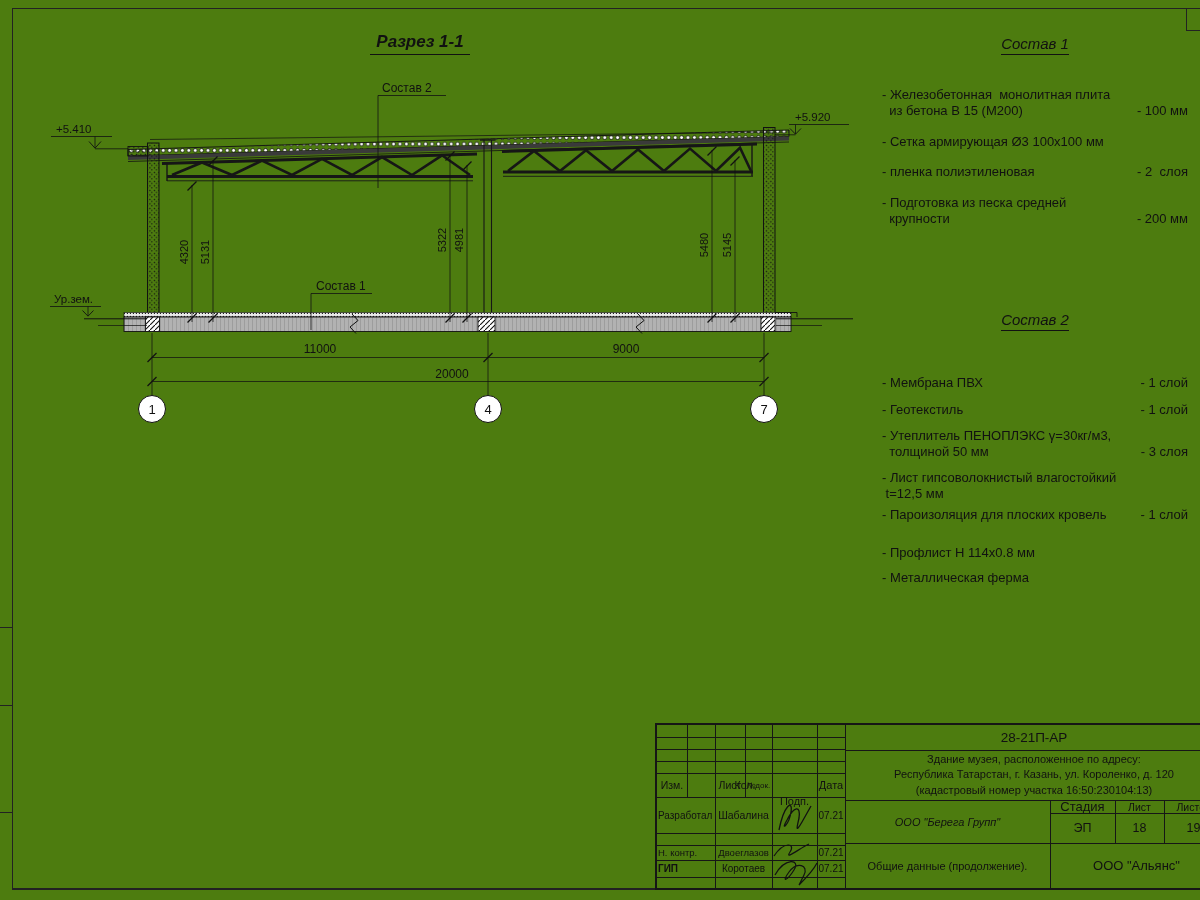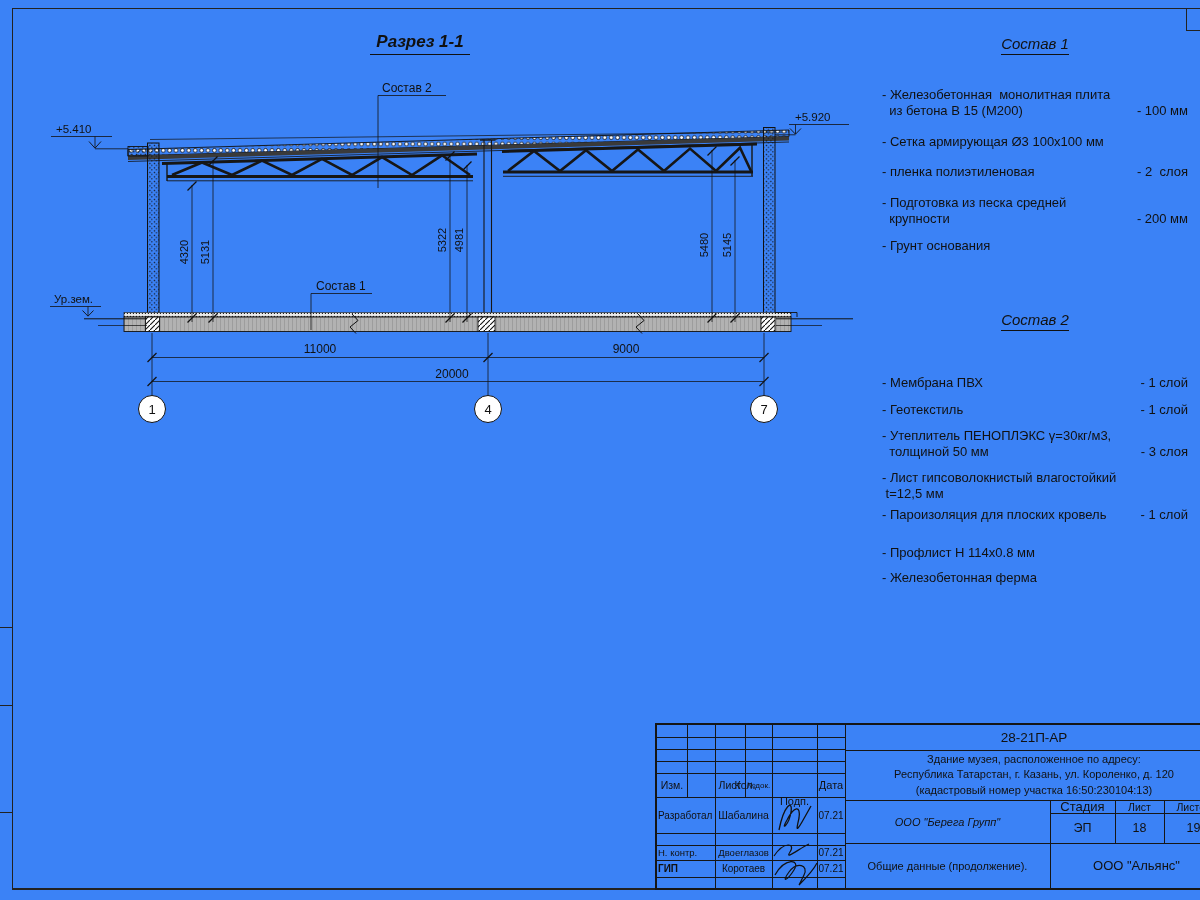--- a/index.html
+++ b/index.html
@@ -1,17 +1,17 @@
 <!DOCTYPE html>
 <html><head>
 <meta charset="utf-8">
 <style>
   html,body{margin:0;padding:0;}
   .page{
-    position:relative; width:1200px; height:900px; background:#3b82f6;
+    position:relative; width:1200px; height:900px; background:#4d7c0f;
     font-family:"Liberation Sans", sans-serif; color:#161616; overflow:hidden;
   }
   .fr{position:absolute; background:#222;}
   
   .mat-block{position:absolute; font-size:13px; line-height:15.5px; color:#111;}
   .mat-title{position:absolute; left:0; right:0; top:2px; text-align:center; font-style:italic; font-size:15px;}
   .mat-title span{border-bottom:1.2px solid #111; padding-bottom:2px;}
   .mat-item{position:absolute; left:0; right:0; display:flex; align-items:flex-end;}
   .mat-name{white-space:pre-line; flex:1;}
   .mat-value{white-space:pre; margin-left:6px;}
@@ -220,24 +220,20 @@
       </div>
     <div class="mat-item" style="top:130px;">
         <div class="mat-name">- пленка полиэтиленовая</div>
         <div class="mat-value">- 2  слоя</div>
       </div>
     <div class="mat-item" style="top:161px;">
         <div class="mat-name">- Подготовка из песка средней
 &nbsp;&nbsp;крупности</div>
         <div class="mat-value">- 200 мм</div>
       </div>
-    <div class="mat-item" style="top:204px;">
-        <div class="mat-name">- Грунт основания</div>
-        <div class="mat-value"></div>
-      </div>
   </div>
 
   <div class="mat-block" style="left:882px;top:310px;width:306px;height:290px;">
     <div class="mat-title"><span>Состав 2</span></div>
     <div class="mat-item" style="top:65px;">
         <div class="mat-name">- Мембрана ПВХ</div>
         <div class="mat-value">- 1 слой</div>
       </div>
     <div class="mat-item" style="top:92px;">
         <div class="mat-name">- Геотекстиль</div>
@@ -255,21 +251,21 @@
       </div>
     <div class="mat-item" style="top:197px;">
         <div class="mat-name">- Пароизоляция для плоских кровель</div>
         <div class="mat-value">- 1 слой</div>
       </div>
     <div class="mat-item" style="top:235px;">
         <div class="mat-name">- Профлист Н 114х0.8 мм</div>
         <div class="mat-value"></div>
       </div>
     <div class="mat-item" style="top:260px;">
-        <div class="mat-name">- Железобетонная ферма</div>
+        <div class="mat-name">- Металлическая ферма</div>
         <div class="mat-value"></div>
       </div>
   </div>
 
   <div class="tb">
 
     <div class="vl" style="left:30px;top:0;height:72px;"></div>
     <div class="vl" style="left:58px;top:0;height:163px;"></div>
     <div class="vl" style="left:88px;top:0;height:72px;"></div>
     <div class="vl" style="left:115px;top:0;height:163px;"></div>

